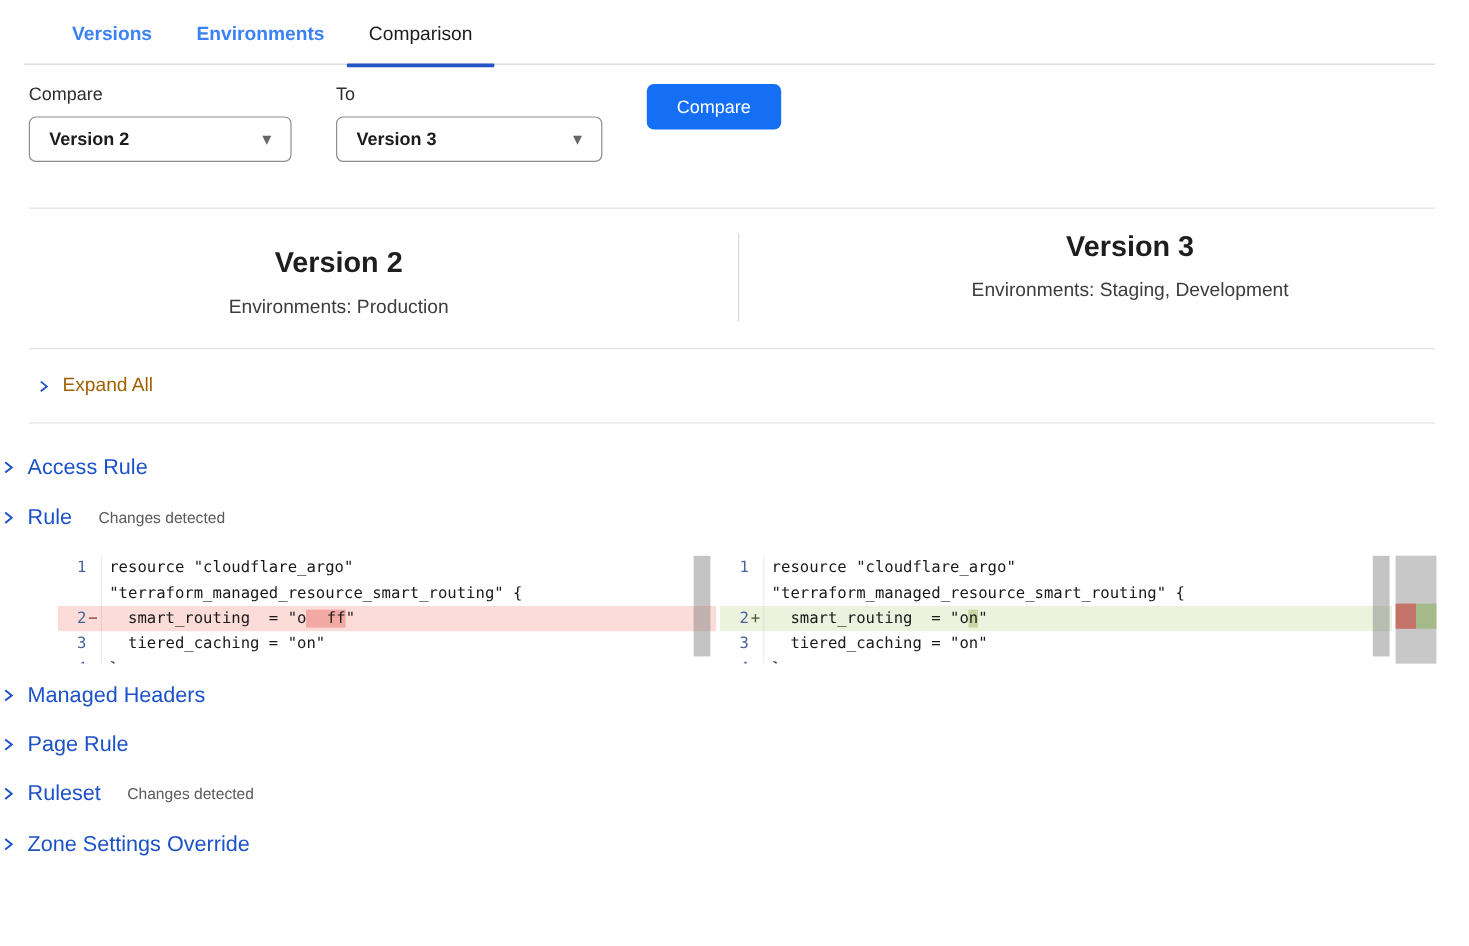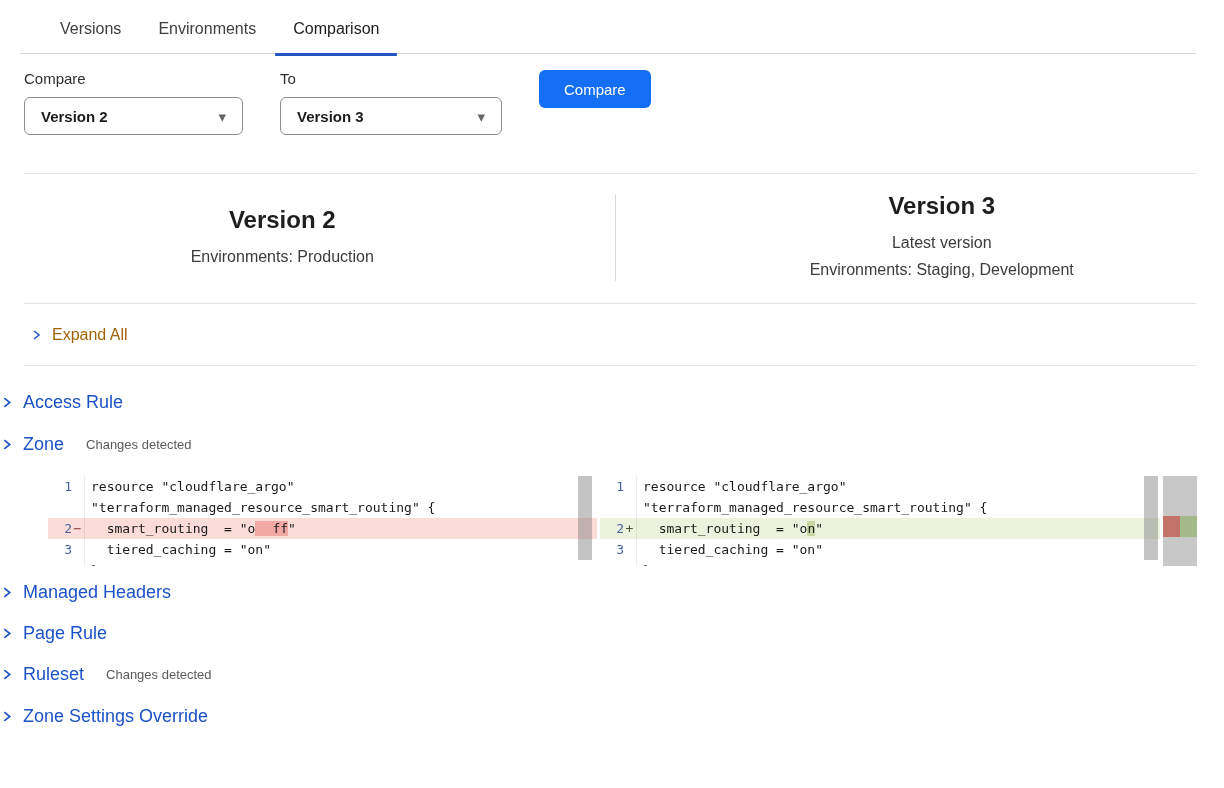--- a/index.html
+++ b/index.html
@@ -2,21 +2,21 @@
 <html><head>
 <meta charset="utf-8">
 <style>
   * { box-sizing: border-box; margin: 0; padding: 0; }
   html, body { width: 1224px; height: 788px; background: #ffffff;
     font-family: "Liberation Sans", "DejaVu Sans", sans-serif; color: #1f1f1f; overflow: hidden; }
 
   
   .tabs { display: flex; gap: 37px; padding: 20px 0 15px 40px; margin: 0 28px 0 20px;
           border-bottom: 1px solid #d8d8d8; }
-  .tab { position: relative; font-size: 16px; color: #404040; cursor: pointer; }
+  .tab { position: relative; font-size: 16px; color: #3b82f6; cursor: pointer; font-weight: bold; }
   .tab.active { color: #1d1d1f; font-weight: 500; }
   .tab.active .underline { position: absolute; left: -18px; right: -18px; bottom: -18px;
           height: 3px; background: #2453c5; border-radius: 1px; }
 
   
   .compare-bar { display: flex; align-items: flex-start; gap: 37px; margin: 16px 0 0 24px; }
   .field-group { display: flex; flex-direction: column; gap: 10px; }
   .field-label { font-size: 15px; color: #2f2f2f; }
   .select { height: 38px; border: 1px solid #8d8d8d; border-radius: 6px; background: #fff;
             display: flex; align-items: center; justify-content: space-between;
@@ -113,21 +113,20 @@
 <hr class="divider top">
 
 <div class="version-panels">
   <div class="vpanel left">
     <div class="vtitle">Version 2</div>
     <div class="vline">Environments: Production</div>
   </div>
   <div class="vdivider"></div>
   <div class="vpanel right">
     <div class="vtitle">Version 3</div>
-    <div class="vline">Latest version</div>
     <div class="vline">Environments: Staging, Development</div>
   </div>
 </div>
 
 <hr class="divider">
 
 <div class="expand-row">
   <svg class="chev" width="12" height="12" viewBox="0 0 12 12">
     <polyline points="4,2 9,6 4,10" fill="none" stroke="#1b52c8" stroke-width="1.5"></polyline>
   </svg>
@@ -140,21 +139,21 @@
   <svg class="chev" width="13" height="13" viewBox="0 0 12 12">
     <polyline points="4,2 9,6 4,10" fill="none" stroke="#1b52c8" stroke-width="1.5"></polyline>
   </svg>
   <span class="label">Access Rule</span>
 </div>
 
 <div class="section-row mt21">
   <svg class="chev" width="13" height="13" viewBox="0 0 12 12">
     <polyline points="4,2 9,6 4,10" fill="none" stroke="#1b52c8" stroke-width="1.5"></polyline>
   </svg>
-  <span class="label">Zone</span>
+  <span class="label">Rule</span>
   <span class="badge">Changes detected</span>
 </div>
 
 <div class="diff">
   <div class="pane left" id="diff-left">
     <div class="drow ">
         <span class="ln">1</span>
         <span class="sign"></span>
         <span class="code">resource "cloudflare_argo" "terraform_managed_resource_smart_routing" {</span>
       </div>

